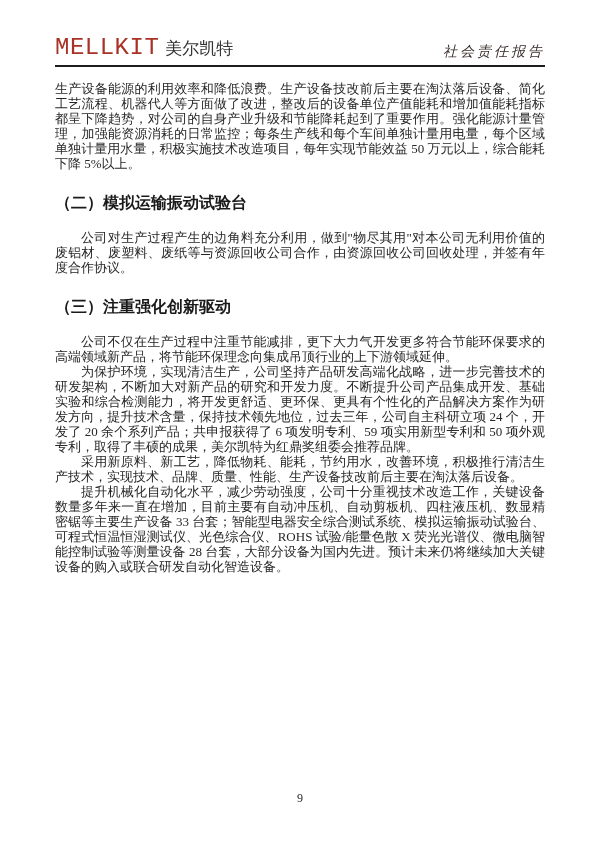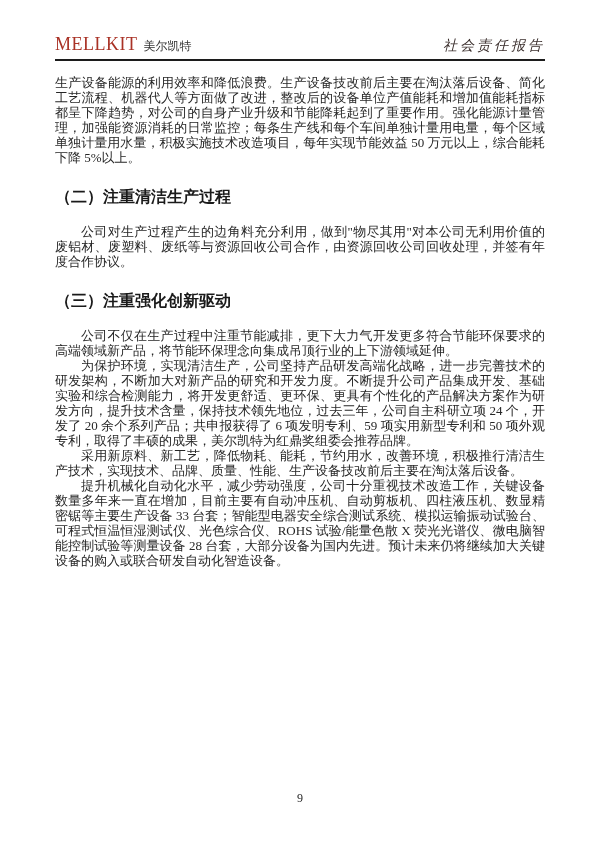--- a/index.html
+++ b/index.html
@@ -25,27 +25,27 @@
     border-bottom: 2px solid #1c1c1c;
     padding-bottom: 4px;
     margin-bottom: 14px;
   }
   .brand {
     display: flex;
     align-items: baseline;
     gap: 6px;
   }
   .brand-latin {
-    font-family: Liberation Serif, serif;
-    font-size: 18px;
+    font-family: Liberation Mono, monospace;
+    font-size: 24px;
     color: #a93226;
     letter-spacing: 0.5px;
   }
   .brand-cn {
-    font-size: 12px;
+    font-size: 17px;
     color: #333333;
     font-family: Liberation Mono, monospace;
   }
   .doc-title {
     font-size: 14px;
     color: #3a2e2c;
     letter-spacing: 3px;
     font-family: "Liberation Serif", "DejaVu Serif", serif;
     font-style: italic;
   }
@@ -90,21 +90,21 @@
       <span class="brand-latin">MELLKIT</span>
       <span class="brand-cn">美尔凯特</span>
     </div>
     <div class="doc-title">社会责任报告</div>
   </header>
 
   <main>
 
     <p class="body-text">生产设备能源的利用效率和降低浪费。生产设备技改前后主要在淘汰落后设备、简化工艺流程、机器代人等方面做了改进，整改后的设备单位产值能耗和增加值能耗指标都呈下降趋势，对公司的自身产业升级和节能降耗起到了重要作用。强化能源计量管理，加强能资源消耗的日常监控；每条生产线和每个车间单独计量用电量，每个区域单独计量用水量，积极实施技术改造项目，每年实现节能效益 50 万元以上，综合能耗下降 5%以上。</p>
 
-    <h2 class="section-heading">（二）注重清洁生产过程</h2>
+    <h2 class="section-heading">（二）模拟运输振动试验台</h2>
 
     <p class="body-text indent">公司对生产过程产生的边角料充分利用，做到"物尽其用"对本公司无利用价值的废铝材、废塑料、废纸等与资源回收公司合作，由资源回收公司回收处理，并签有年度合作协议。</p>
 
     <h2 class="section-heading">（三）注重强化创新驱动</h2>
 
     <p class="body-text indent">公司不仅在生产过程中注重节能减排，更下大力气开发更多符合节能环保要求的高端领域新产品，将节能环保理念向集成吊顶行业的上下游领域延伸。</p>
 
     <p class="body-text indent">为保护环境，实现清洁生产，公司坚持产品研发高端化战略，进一步完善技术的研发架构，不断加大对新产品的研究和开发力度。不断提升公司产品集成开发、基础实验和综合检测能力，将开发更舒适、更环保、更具有个性化的产品解决方案作为研发方向，提升技术含量，保持技术领先地位，过去三年，公司自主科研立项 24 个，开发了 20 余个系列产品；共申报获得了 6 项发明专利、59 项实用新型专利和 50 项外观专利，取得了丰硕的成果，美尔凯特为红鼎奖组委会推荐品牌。</p>
 
     <p class="body-text indent">采用新原料、新工艺，降低物耗、能耗，节约用水，改善环境，积极推行清洁生产技术，实现技术、品牌、质量、性能、生产设备技改前后主要在淘汰落后设备。</p>

